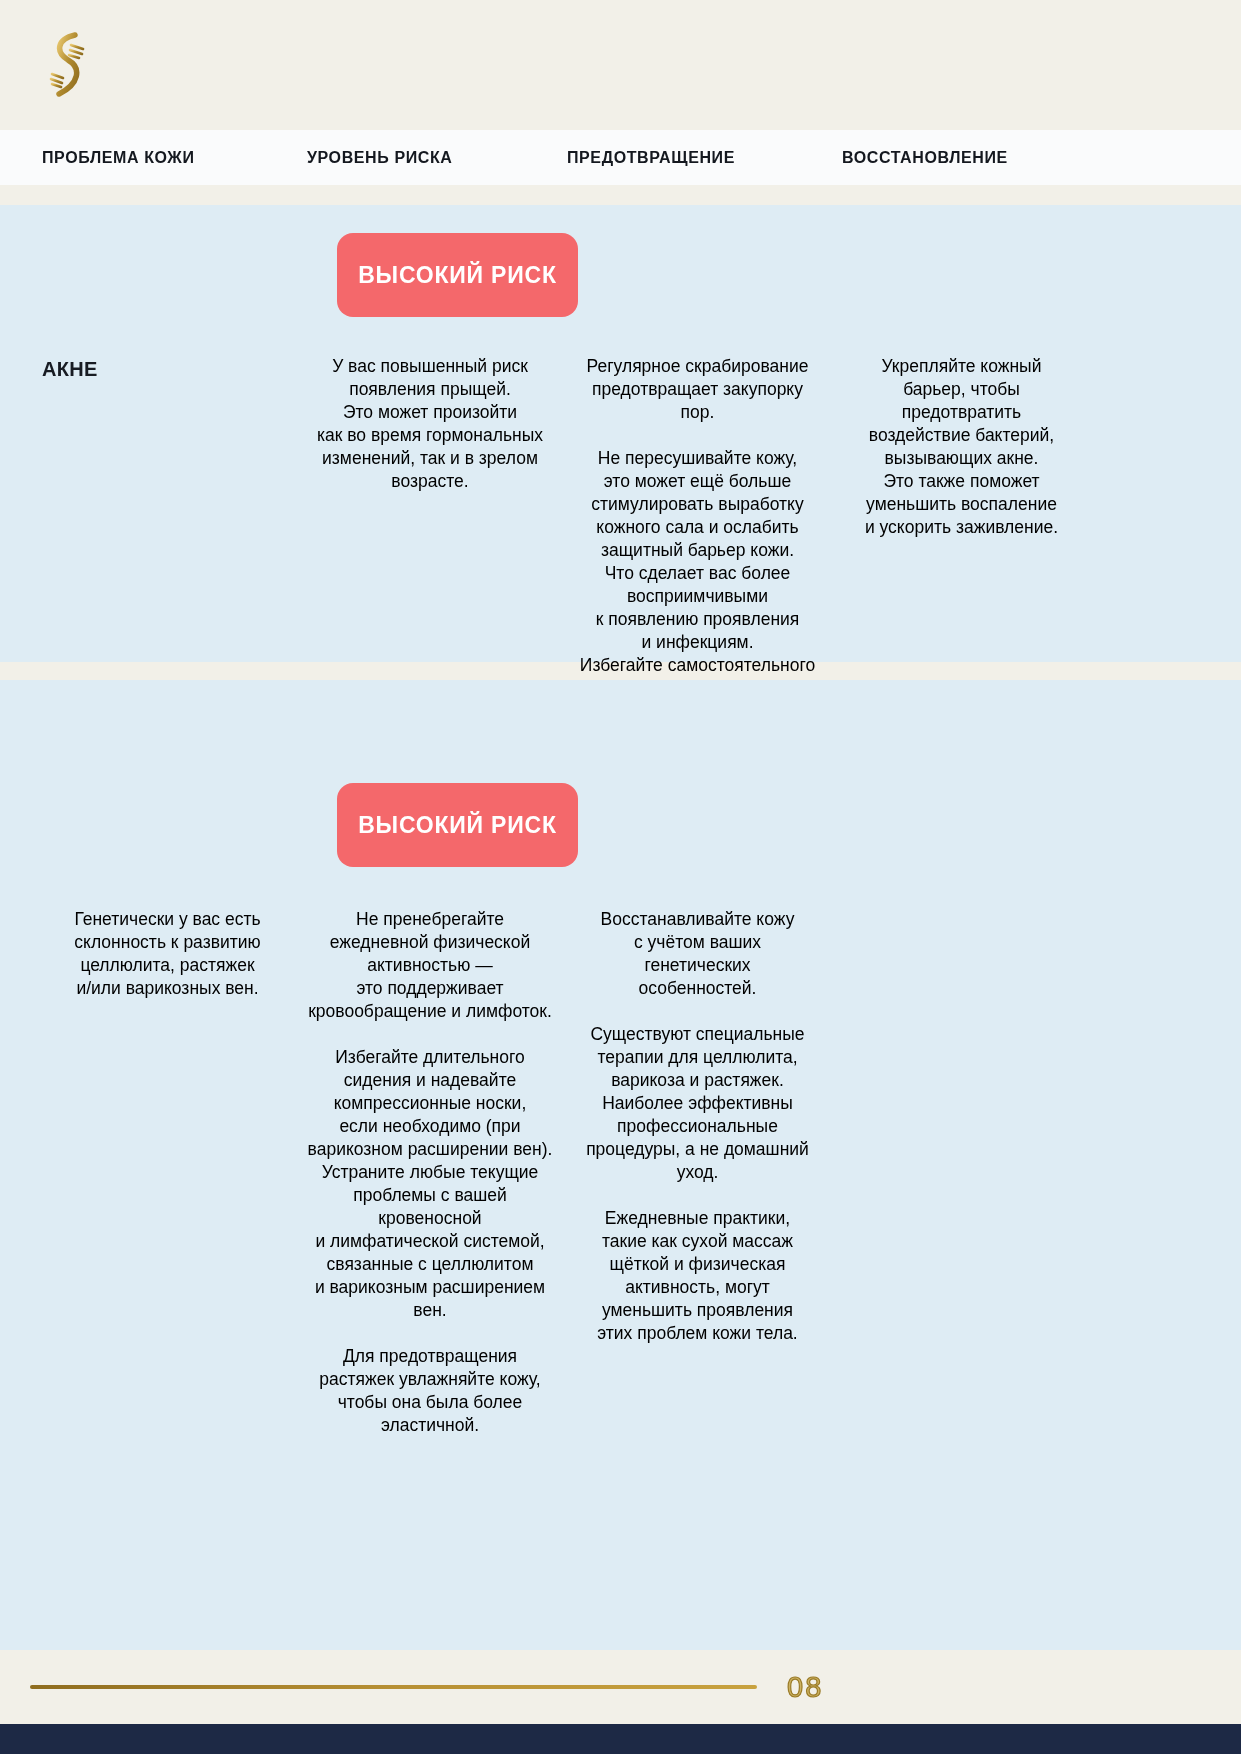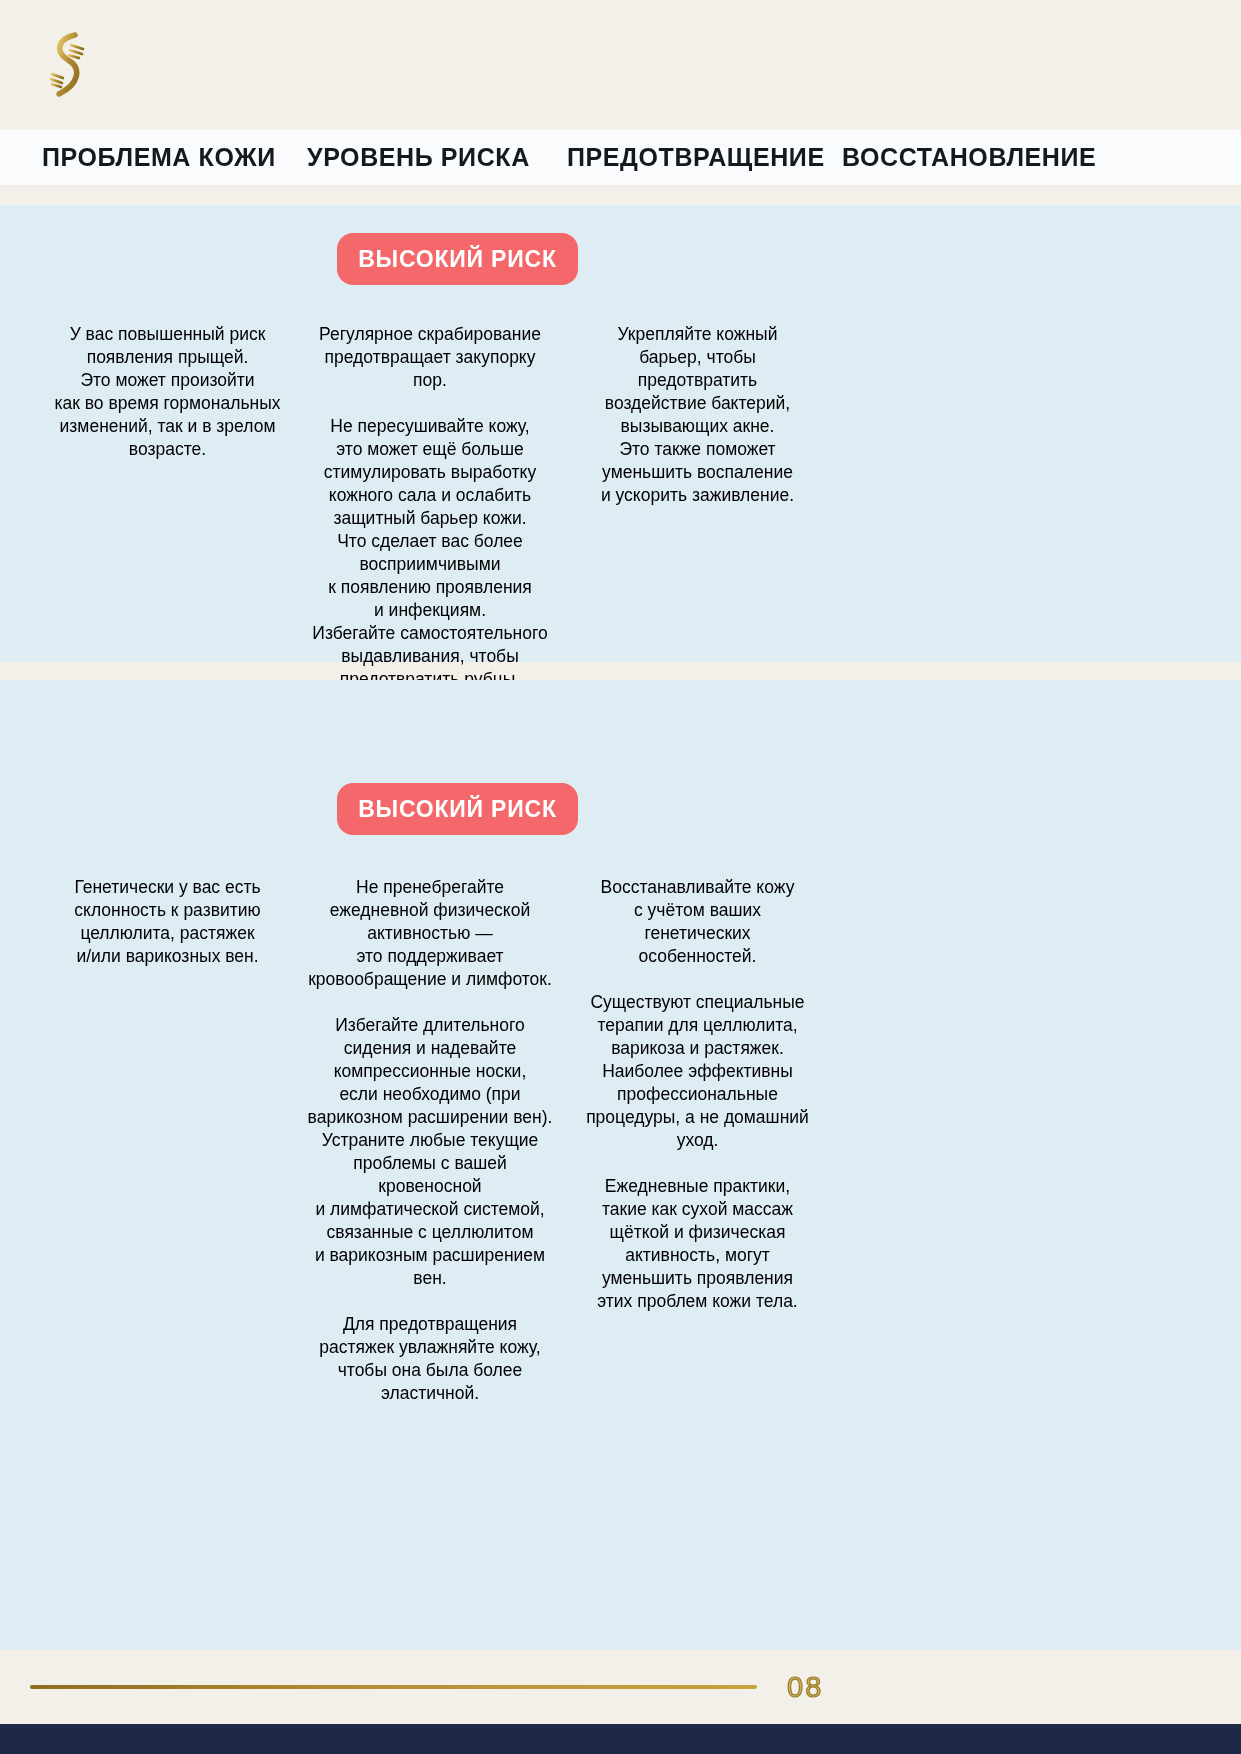--- a/index.html
+++ b/index.html
@@ -21,38 +21,38 @@
   
   .header-strip {
     height:55px;
     background:#fafbfc;
     display:grid;
     grid-template-columns:265px 260px 275px 1fr;
     align-items:center;
     padding-left:42px;
   }
   .header-strip .th {
-    font-size:25px;
+    font-size:16px;
     font-weight:700;
     letter-spacing:0.6px;
     color:#14181f;
   }
 
   
   .risk-section {
     background:#deecf4;
     padding-left:42px;
     position:relative;
   }
   .section-1 { margin-top:20px; height:457px; padding-top:28px; }
   .section-2 { margin-top:18px; height:970px; padding-top:103px; }
 
   .badge {
     margin-left:295px;
-    width:241px; height:52px;
+    width:241px; height:84px;
     background:#f4686b;
     border-radius:16px;
     display:flex; align-items:center; justify-content:center;
     color:#ffffff;
     font-size:23px;
     font-weight:700;
     letter-spacing:0.8px;
     text-align:right;
   }
   .section-1 .row-grid { margin-top:38px; }
@@ -135,20 +135,23 @@
   <div class="header-strip">
     <div class="th">ПРОБЛЕМА КОЖИ</div>
     <div class="th">УРОВЕНЬ РИСКА</div>
     <div class="th">ПРЕДОТВРАЩЕНИЕ</div>
     <div class="th">ВОССТАНОВЛЕНИЕ</div>
   </div>
 
   <section class="risk-section section-1">
     <div class="badge">ВЫСОКИЙ РИСК</div>
     <div class="row-grid">
+      <div class="cell">
+        <div class="problem-label">АКНЕ</div>
+      </div>
       <div class="cell">
         <p class="para">У вас повышенный риск
 появления прыщей.
 Это может произойти
 как во время гормональных
 изменений, так и в зрелом
 возрасте.</p>
       </div>
       <div class="cell">
         <p class="para">Регулярное скрабирование

